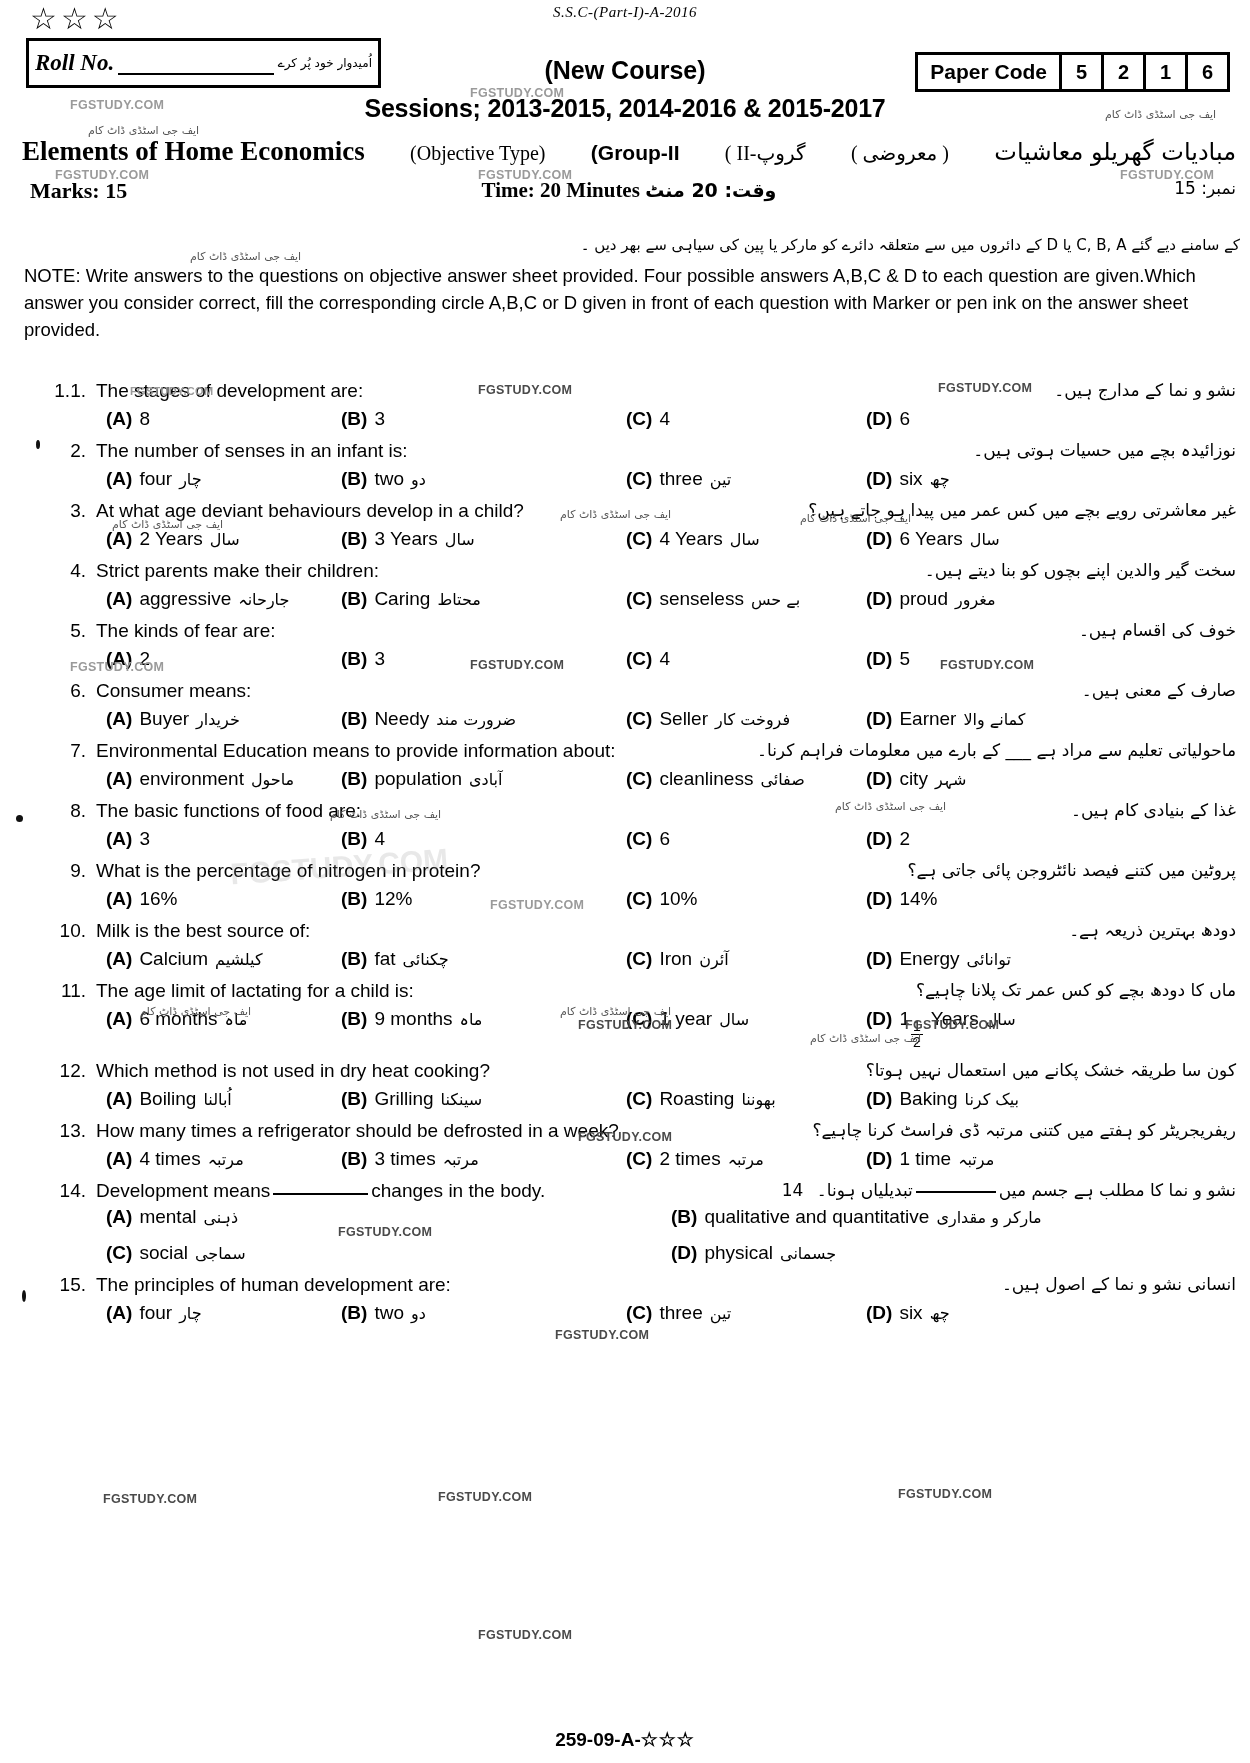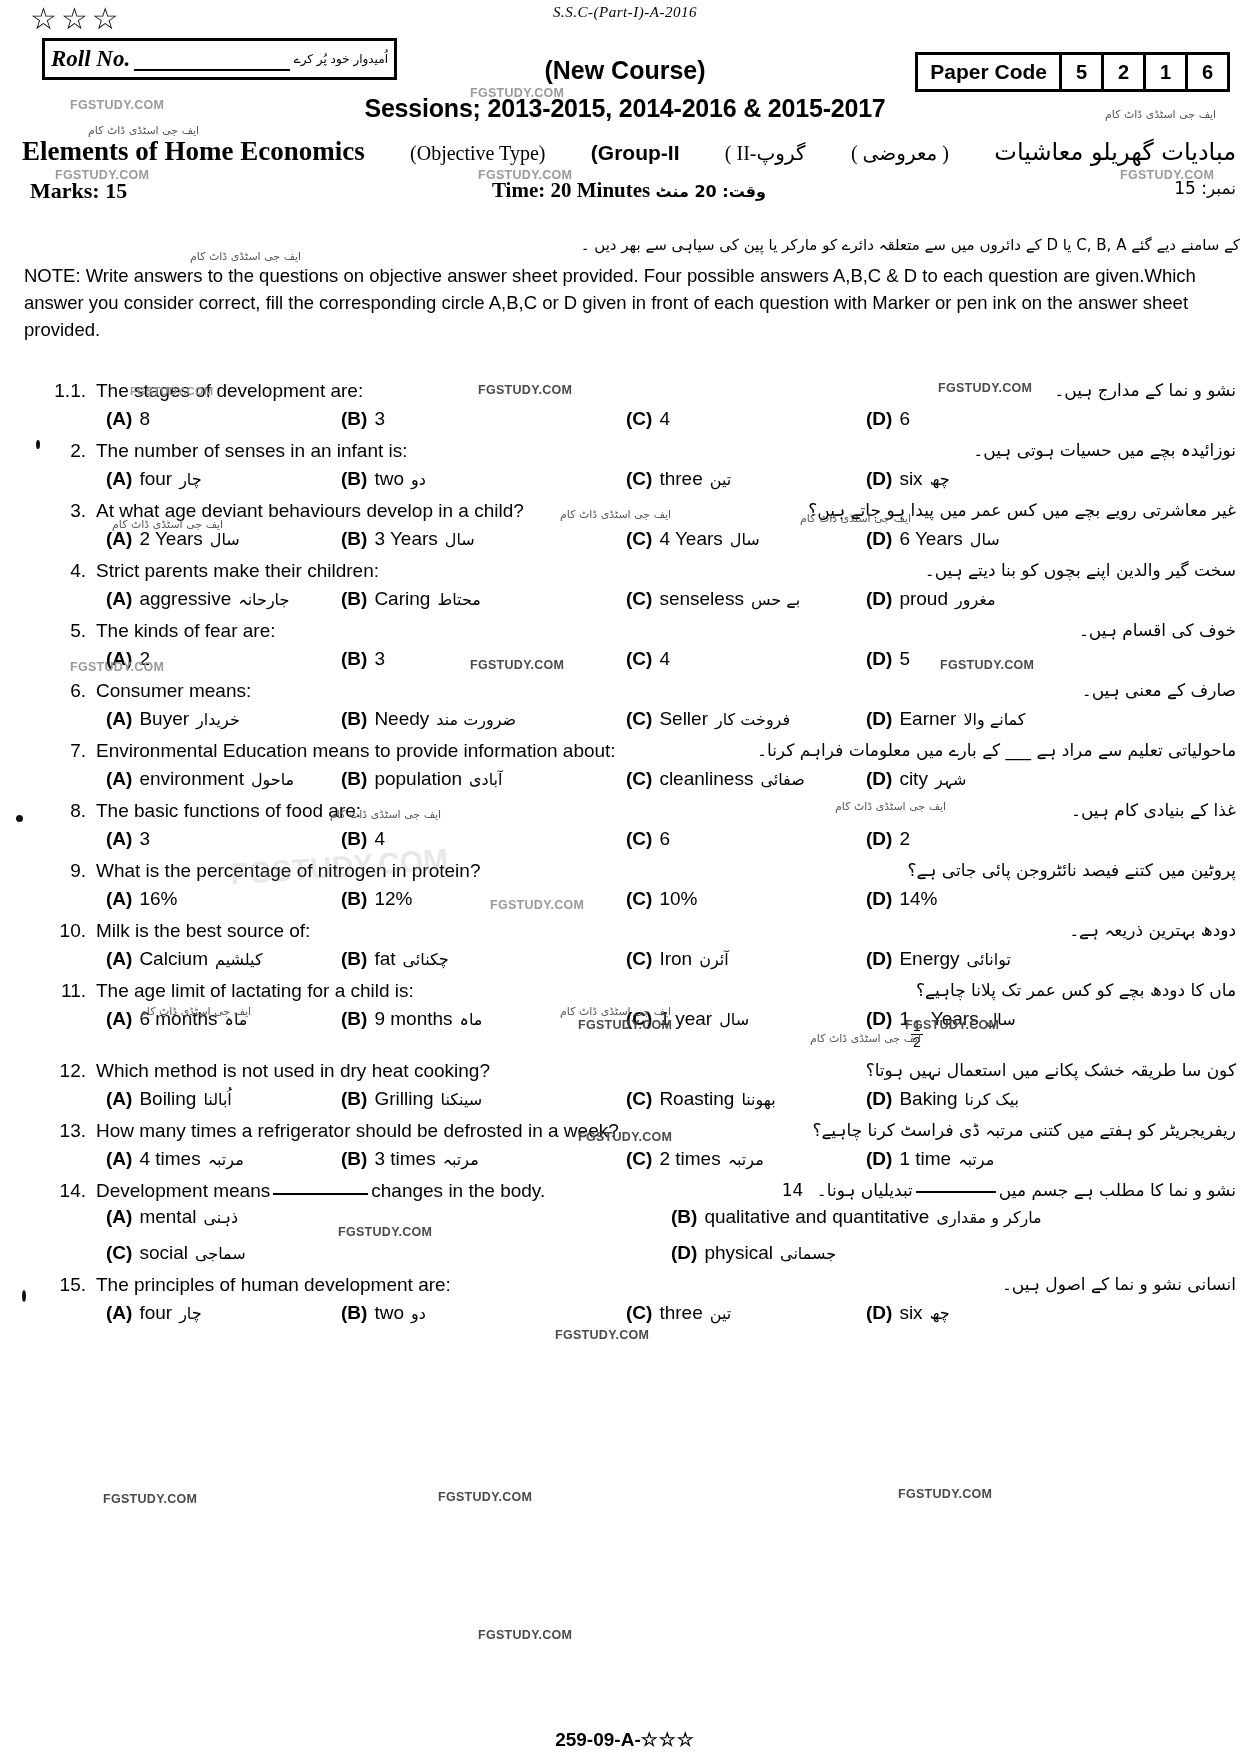--- a/index.html
+++ b/index.html
@@ -30,22 +30,22 @@
   
   .stars-top {
     position: absolute;
     left: 30px; top: 4px;
     font-size: 30px;
     letter-spacing: 4px;
     line-height: 30px;
   }
   .rollno-box {
     position: absolute;
-    left: 42px; top: 38px;
-    width: 355px; height: 42px;
+    left: 26px; top: 38px;
+    width: 355px; height: 50px;
     border: 3px solid #000;
     box-sizing: border-box;
   }
   .rollno-inner {
     position: relative;
     width: 100%; height: 100%;
     display: flex;
     align-items: center;
     padding: 0 6px;
     box-sizing: border-box;
@@ -156,21 +156,21 @@
     font-weight: bold;
     font-size: 22px;
   }
   .time {
     position: absolute; left: 0; right: 0; top: 0;
     text-align: center;
     font-family: "Liberation Serif", serif;
     font-weight: bold;
     font-size: 21px;
   }
-  .time-ur { font-size: 16px; }
+  .time-ur { font-size: 19px; }
   .marks-ur {
     position: absolute; right: 0; top: 0;
     font-size: 17px;
     white-space: nowrap;
   }
 
   .note-ur-1 {
     position: absolute;
     left: 30px; right: 10px; top: 206px;
     text-align: right;

